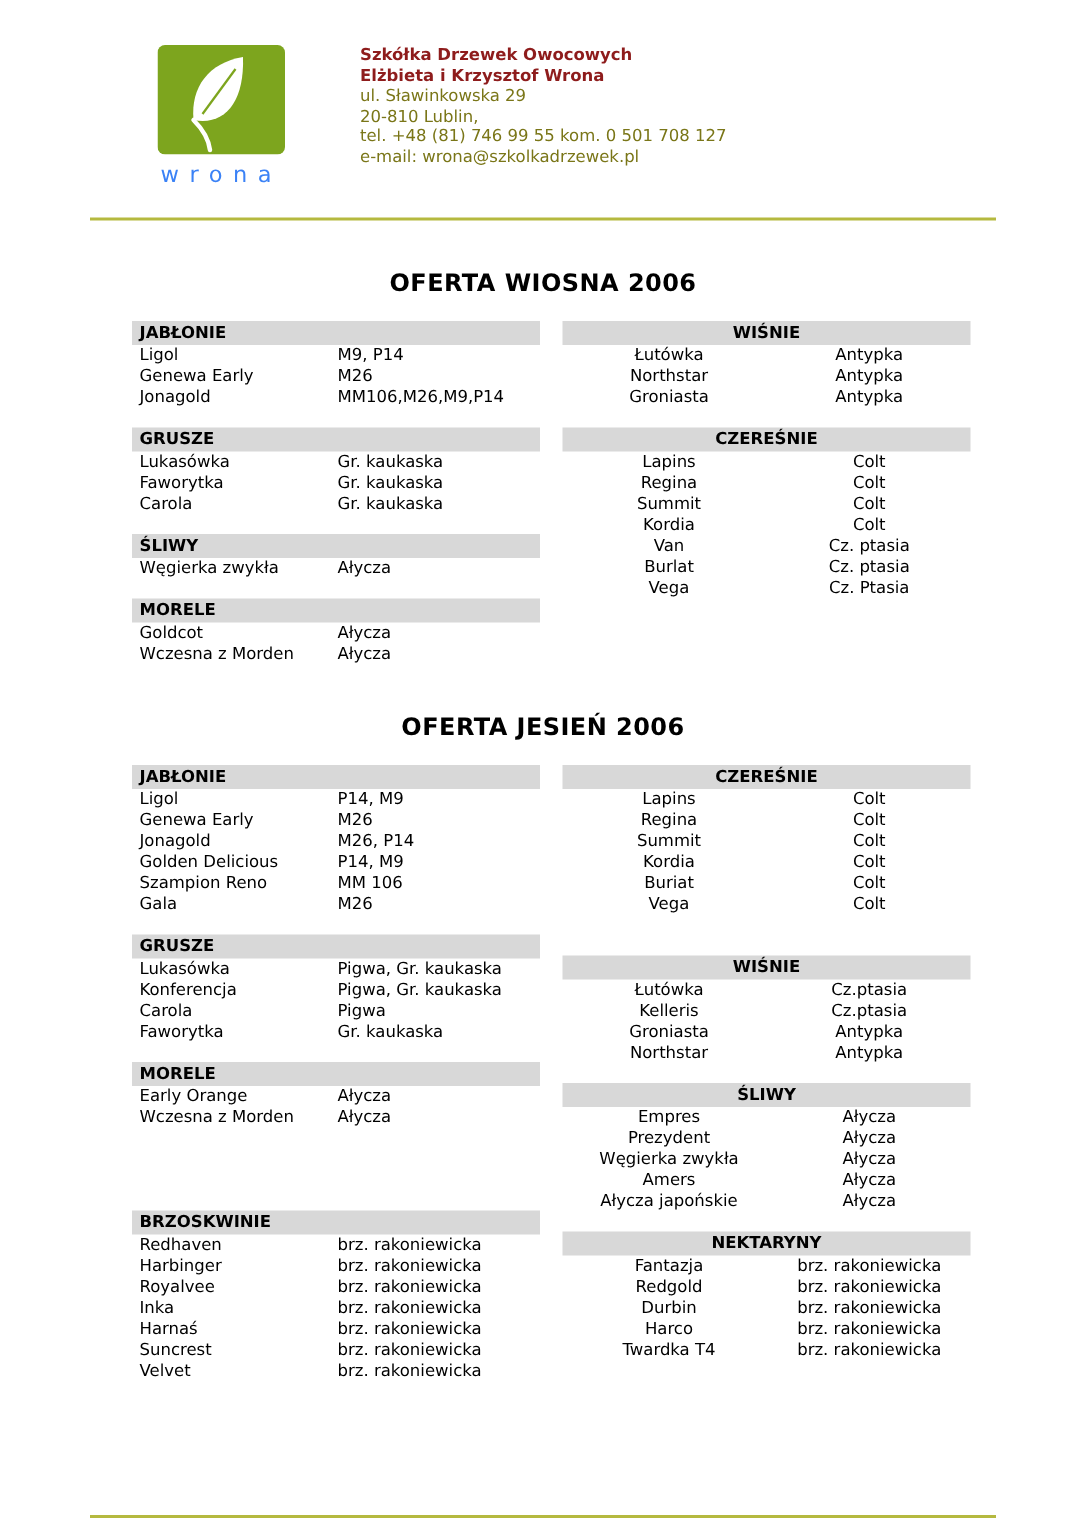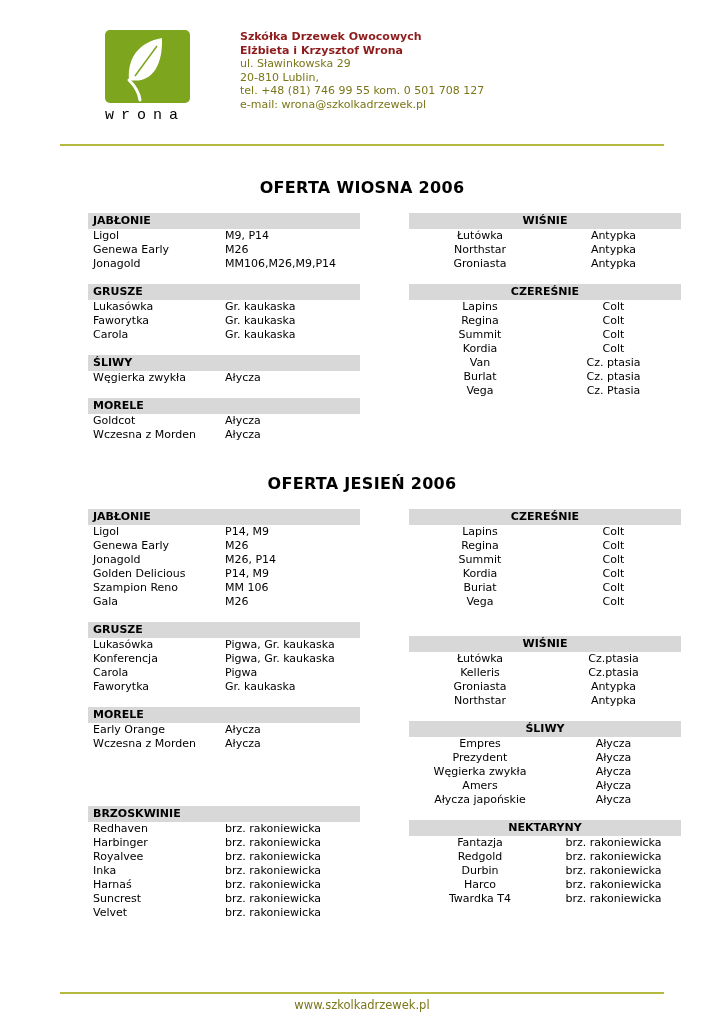--- a/index.html
+++ b/index.html
@@ -14,43 +14,42 @@
     overflow:hidden;
   }
 
   
   .header { display:flex; padding:30px 0 0 105px; }
   .logo-block { width:85px; }
   .logo-mark { width:85px; height:73px; }
   .logo-mark svg { display:block; }
   .logo-word {
     margin-top:4px;
-    text-align:left;
+    text-align:center;
     font-size:15px;
     letter-spacing:7px;
-    color:#000000;
-    font-family:Liberation Mono, monospace;
+    color:#3b82f6;
   }
   .company-info { margin-left:50px; font-size:11px; line-height:13.5px; }
   .company-line { color:#7a7618; white-space:nowrap; }
   .company-line.bold { color:#8e1c1c; font-weight:bold; }
 
   
   .rule { border:none; border-top:2px solid #b5b93f; margin:0 60px; }
   .top-rule { margin-top:20px; }
 
   
   .offer-title {
     margin:32px 0 16px;
     text-align:center;
     font-size:16px;
     font-weight:bold;
     letter-spacing:0.3px;
   }
-  .cols { display:flex; align-items:flex-start; padding-left:88px;gap:34px; }
+  .cols { display:flex; align-items:flex-start; padding-left:88px; }
   .col { width:272px; }
   .col + .col { margin-left:15px;text-align:center; }
 
   .cat-table { width:100%; }
   .cat-table + .cat-table { margin-top:13px; }
   .cat-header {
     background:#d8d8d8;
     font-size:11px;
     font-weight:bold;
     line-height:14px;
@@ -393,16 +392,15 @@
                 <span class="cell-stock">brz. rakoniewicka</span>
               </div>
             </div>
           </div>
       </div>
     </section>
   </main>
 
   <footer class="footer">
     <hr class="rule">
-    <div class="site-url">www.szkolkadrzewek.pl</div>
   </footer>
 
 </div>
 
 </body></html>

